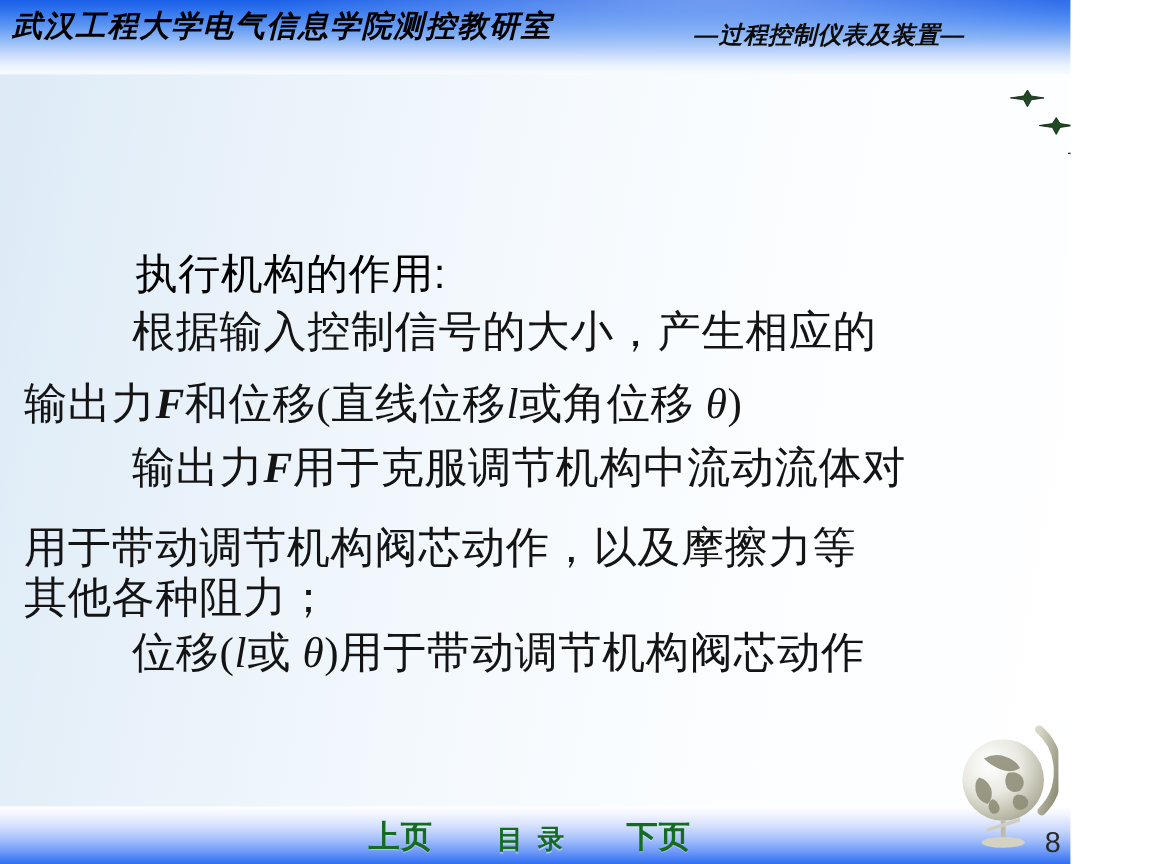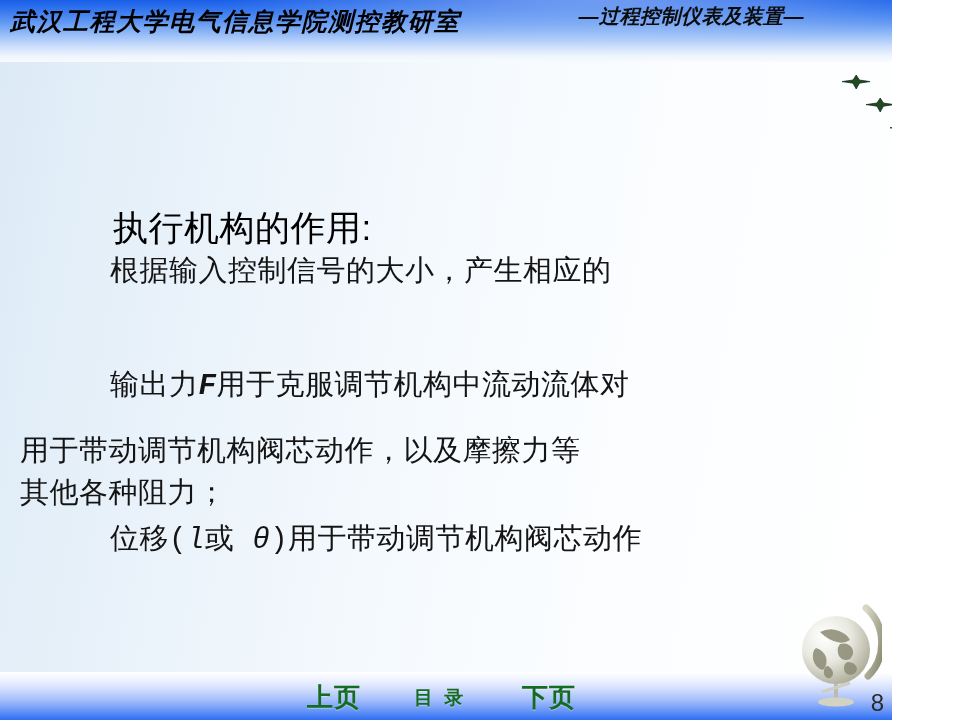--- a/index.html
+++ b/index.html
@@ -49,21 +49,21 @@
     font-size: 25px;
     font-weight: bold;
     font-style: italic;
     color: #000000;
     letter-spacing: 1.5px;
     white-space: nowrap;
     z-index: 3;
   }
   #header-right {
     position: absolute;
-    right: 88px; top: 3px;
+    right: 88px; top: 16px;
     font-family: "Liberation Sans", "DejaVu Sans", sans-serif;
     font-size: 20px;
     font-weight: bold;
     font-style: italic;
     color: #0c0c0c;
     letter-spacing: 0.5px;
     white-space: nowrap;
     z-index: 3;
   }
 
@@ -94,22 +94,22 @@
     font-family: "Liberation Sans", "DejaVu Sans", sans-serif;
     font-size: 35px;
     font-weight: normal;
     color: #000000;
     letter-spacing: 0.5px;
     white-space: nowrap;
     margin-top: 24px;
   }
   .body-line {
     position: absolute;
-    font-family: Liberation Mono, monospace;
-    font-size: 29px;
+    font-family: Liberation Serif, serif;
+    font-size: 36px;
     color: #141414;
     white-space: nowrap;
     letter-spacing: 0.5px;
     line-height: 1;
   }
   .body-line i { font-style: italic; }
   .body-line b { font-weight: bold; font-style: italic; }
   .l1 { left: 110px; top: 258px; }
   .l2 { left: 20px;  top: 318px; }
   .l3 { left: 110px; top: 372px; }
@@ -140,21 +140,21 @@
     position: absolute;
     top: 8px;
     font-family: "Liberation Sans", "DejaVu Sans", sans-serif;
     font-weight: bold;
     color: #156b22;
     white-space: nowrap;
     cursor: pointer;
     text-shadow: 0 1px 0 rgba(255,255,255,0.35);
   }
   #nav-prev { left: 307px; font-size: 26px; letter-spacing: 1px; }
-  #nav-index { left: 414px; top: 13px; font-size: 19px; letter-spacing: 3px; }
+  #nav-index { left: 414px; top: 13px; font-size: 22px; letter-spacing: 3px; }
   #nav-next { left: 522px; font-size: 26px; letter-spacing: 1px; }
 
   
   #globe {
     position: absolute;
     right: 10px; bottom: 8px;
     width: 86px; height: 112px;
     z-index: 5;
   }
   #page-number {
@@ -181,20 +181,21 @@
       <path d="M21 24 L24.2 19 L27.4 24 L38 25.6 L27.4 27.2 L24.2 33 L21 27.2 L10 25.6 Z"></path>
       <path d="M45 47 L48.2 42 L51.4 47 L62 48.6 L51.4 50.2 L48.2 56 L45 50.2 L34 48.6 Z"></path>
       <path d="M70 70 L73.2 64 L76.4 70 L88 71.8 L76.4 73.6 L73.2 80 L70 73.6 L58 71.8 Z"></path>
       <path d="M92 92 L95.4 86 L98.8 92 L111 93.8 L98.8 95.6 L95.4 102 L92 95.6 L80 93.8 Z"></path>
     </g>
   </svg>
 
   <div id="subheading">执行机构的作用:</div>
 
   <div class="body-line l1">根据输入控制信号的大小，产生相应的</div>
+  <div class="body-line l2">输出力<b>F</b>和位移(直线位移<i>l</i>或角位移 <i>θ</i>)</div>
   <div class="body-line l3">输出力<b>F</b>用于克服调节机构中流动流体对</div>
   <div class="body-line l4">用于带动调节机构阀芯动作，以及摩擦力等</div>
   <div class="body-line l5">其他各种阻力；</div>
   <div class="body-line l6">位移(<i>l</i>或 <i>θ</i>)用于带动调节机构阀芯动作</div>
 
   <svg id="globe" viewBox="0 0 86 112">
     <defs>
       <radialGradient id="gsphere" cx="34%" cy="30%" r="78%">
         <stop offset="0%" stop-color="#ffffff"></stop>
         <stop offset="48%" stop-color="#e9e9e1"></stop>

